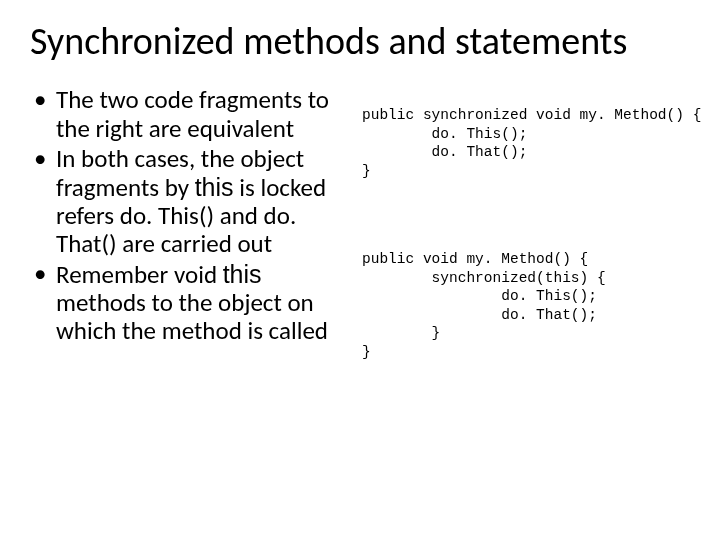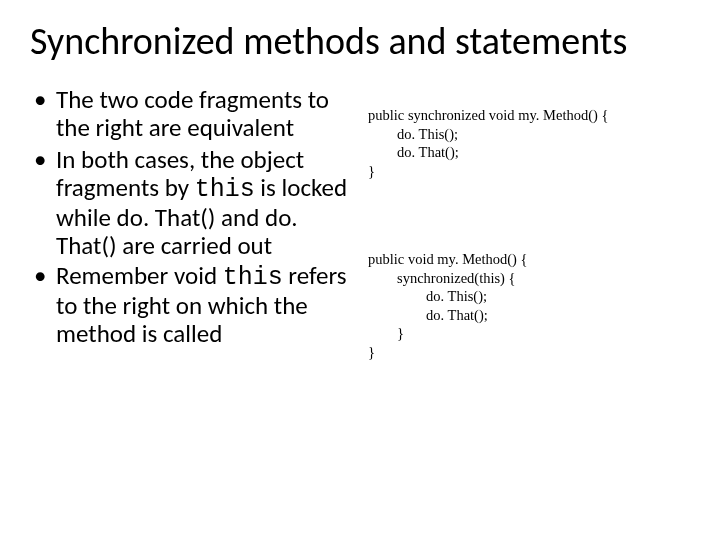--- a/index.html
+++ b/index.html
@@ -5,41 +5,41 @@
   * { margin: 0; padding: 0; box-sizing: border-box; }
   html, body { width: 720px; height: 540px; background: #fff; font-family: Calibri, Arial, sans-serif; color: #000; }
   .slide { width: 720px; height: 540px; padding: 18px 30px 20px 30px; position: relative; }
   .title { font-size: 38px; font-weight: 400; margin-bottom: 22px; letter-spacing: 0px; }
   .body { display: flex; gap: 12px; }
   .left { width: 50%; padding-right: 6px; }
   .right { width: 50%; padding-left: 2px; position: relative; }
   ul.bullets { list-style: none; }
   ul.bullets li { font-size: 25px; line-height: 1.12; margin-bottom: 2px; position: relative; padding-left: 26px; }
   ul.bullets li::before { content: "•"; position: absolute; left: 4px; top: 0; font-size: 25px; }
-  .mono { font-family: Liberation Mono, monospace; }
-  .code-block { font-size: 14.5px; line-height: 1.28; font-family: Liberation Serif, serif; white-space: pre; }
+  .mono { font-family: Liberation Sans, sans-serif; }
+  .code-block { font-size: 14.5px; line-height: 1.28; font-family: Liberation Mono, monospace; white-space: pre; }
   .code1 { margin-top: 20px; }
   .code2 { margin-top: 70px; }
 </style>
 </head>
 <body>
 
 <div class="slide">
   <h1 class="title">Synchronized methods and statements</h1>
   <div class="body">
     <div class="left">
       <ul class="bullets">
         <li>
           <span>The two code fragments to the right are equivalent</span><span class="mono"></span><span></span>
         </li>
         <li>
-          <span>In both cases, the object fragments by </span><span class="mono">this</span><span> is locked while do. That() and do. That() are carried out</span>
+          <span>In both cases, the object fragments by </span><span class="mono">this</span><span> is locked refers do. This() and do. That() are carried out</span>
         </li>
         <li>
-          <span>Remember void </span><span class="mono">this</span><span> refers to the right on which the method is called</span>
+          <span>Remember void </span><span class="mono">this</span><span> methods to the object on which the method is called</span>
         </li>
       </ul>
     </div>
     <div class="right">
       <div class="code-block code1">public synchronized void my. Method() {
         do. This();
         do. That();
 }</div>
       <div class="code-block code2">public void my. Method() {
         synchronized(this) {

